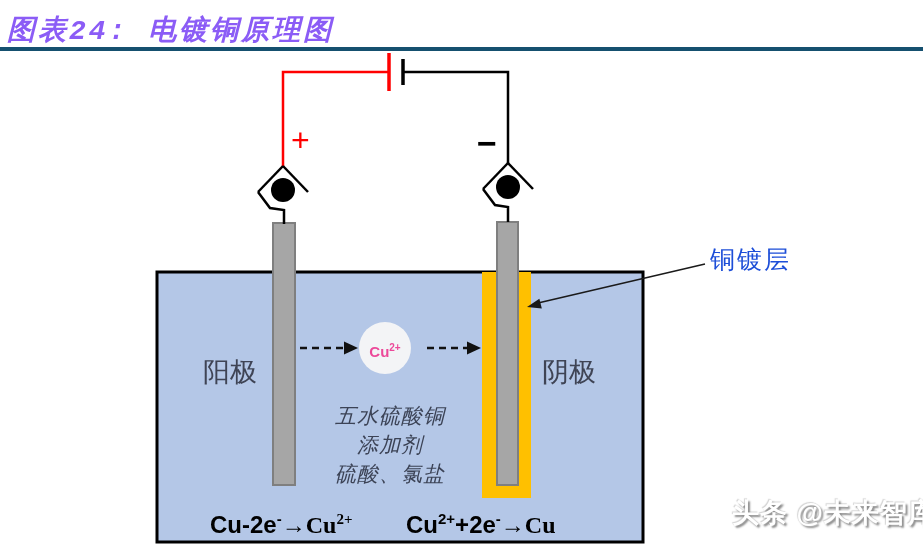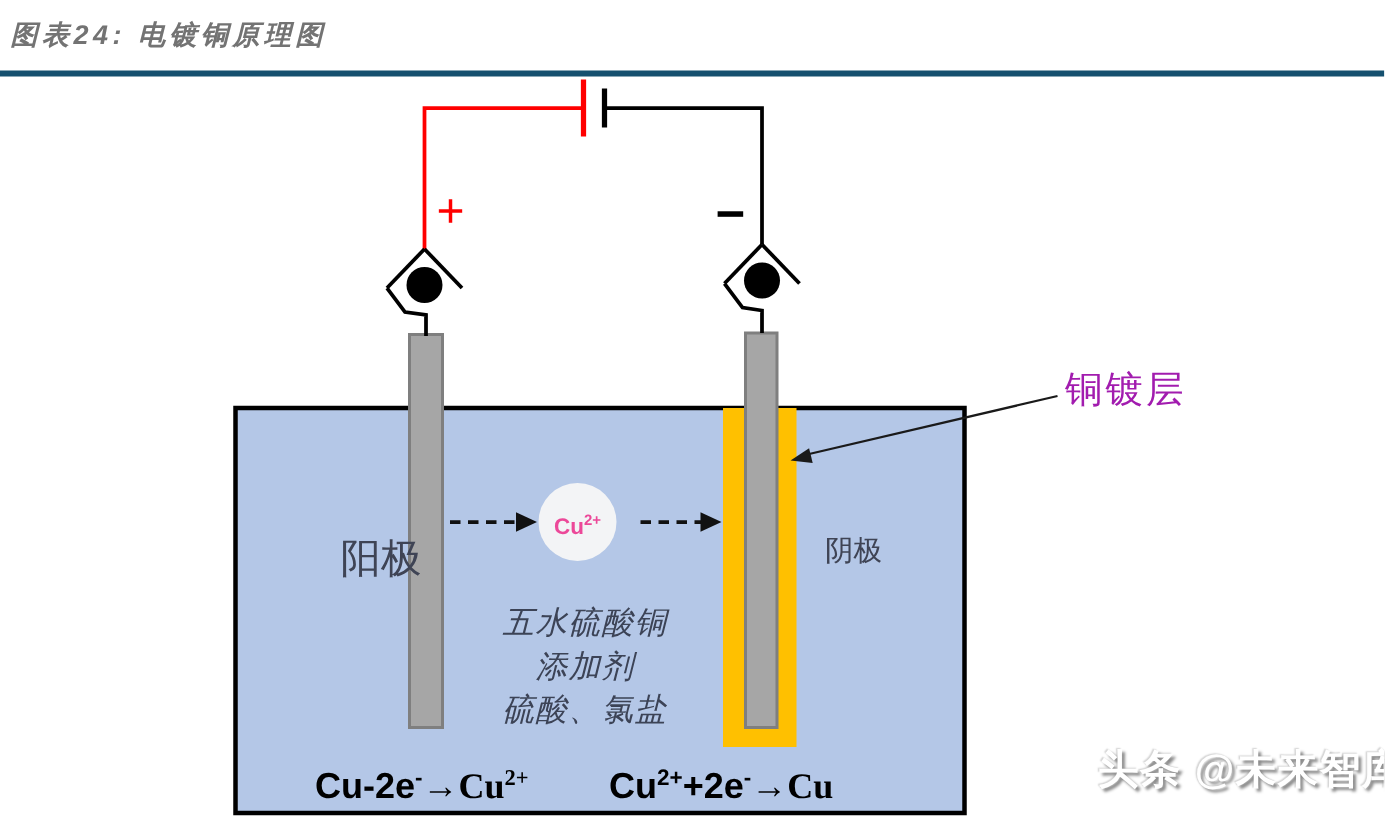--- a/index.html
+++ b/index.html
@@ -7,35 +7,35 @@
     position: relative;
     width: 923px;
     height: 547px;
     background: #ffffff;
     overflow: hidden;
     font-family: "Liberation Sans", sans-serif;
   }
   .abs { position: absolute; }
   .fig-title {
     left: 7px; top: 11px;
-    font-family: Liberation Sans, sans-serif;
+    font-family: Liberation Mono, monospace;
     font-style: italic;
     font-weight: bold;
-    font-size: 18px;
+    font-size: 28px;
     letter-spacing: 3px;
-    color: #737373;
+    color: #8b5cf6;
     white-space: nowrap;
   }
   .header-rule { left: 0; top: 47px; width: 923px; height: 4px; background: #15506F; }
   .diagram-svg { left: 0; top: 0; }
   .plus-sign { left: 291px; top: 124px; color: #FF0000; font-size: 32px; line-height: 1; font-weight: 400; }
   .minus-sign { left: 477px; top: 126px; color: #000000; font-size: 34px; line-height: 1; font-weight: bold; }
-  .anode-label  { left: 224px; top: 354px; width: 60px; text-align: center; font-size: 27px; color: #3F4455; }
-  .cathode-label{ left: 538px; top: 354px; width: 62px; text-align: center; font-size: 19px; color: #3F4455; }
-  .plating-label{ left: 710px; top: 243px; font-size: 25px; color: #a21caf; letter-spacing: 2px; white-space: nowrap; }
+  .anode-label  { left: 200px; top: 354px; width: 60px; text-align: center; font-size: 27px; color: #3F4455; }
+  .cathode-label{ left: 538px; top: 354px; width: 62px; text-align: center; font-size: 27px; color: #3F4455; }
+  .plating-label{ left: 710px; top: 243px; font-size: 25px; color: #1d4ed8; letter-spacing: 2px; white-space: nowrap; }
   .ion-label {
     left: 359px; top: 339px; width: 52px; text-align: center;
     font-size: 15px; color: #ec4899; line-height: 18px; font-weight: bold;
   }
   .ion-label sup { font-size: 10px; }
   .solution-text {
     left: 314px; top: 401px; width: 152px;
     text-align: center; font-size: 21px; line-height: 29px;
     color: #3C4356; letter-spacing: 1px; font-style: italic;
   }

